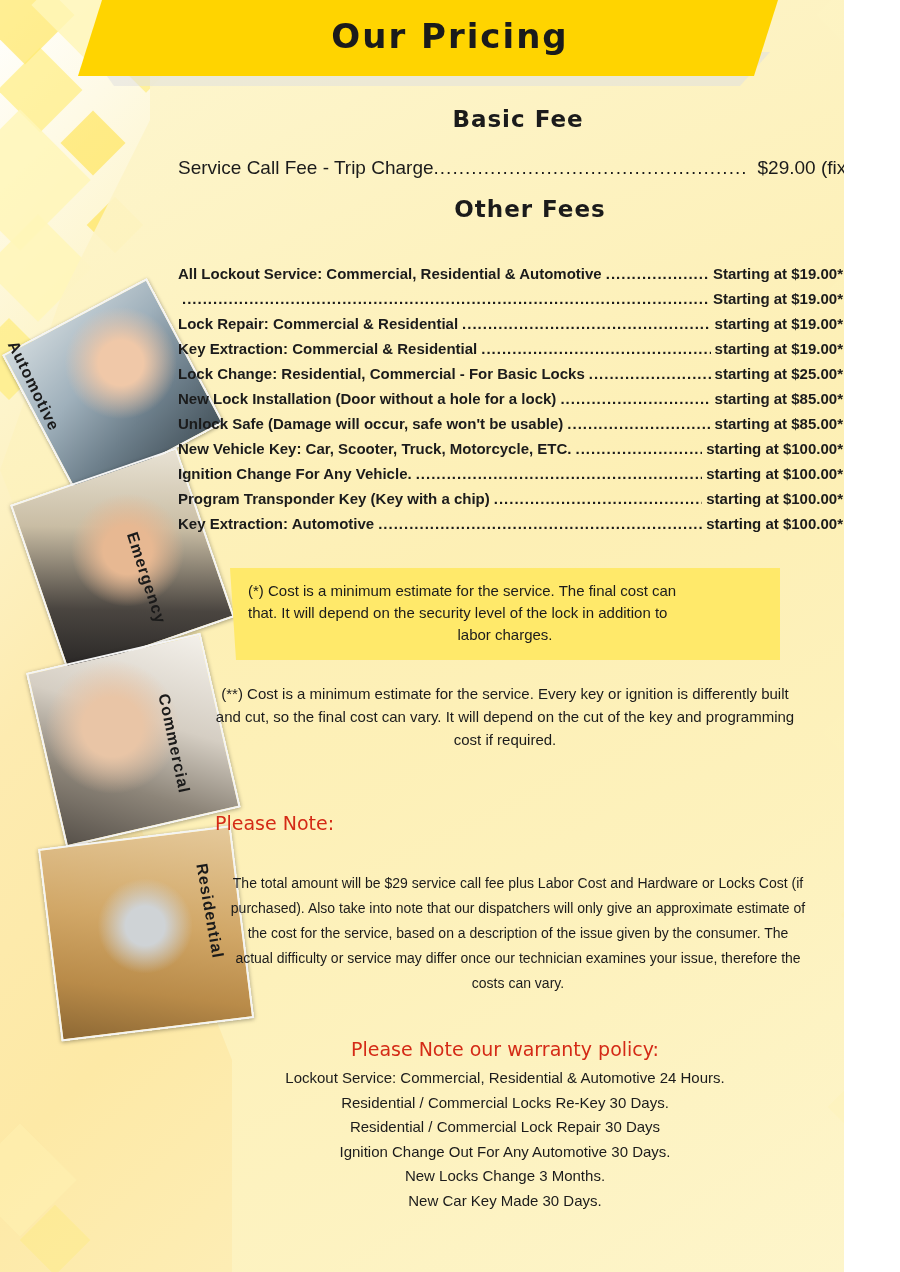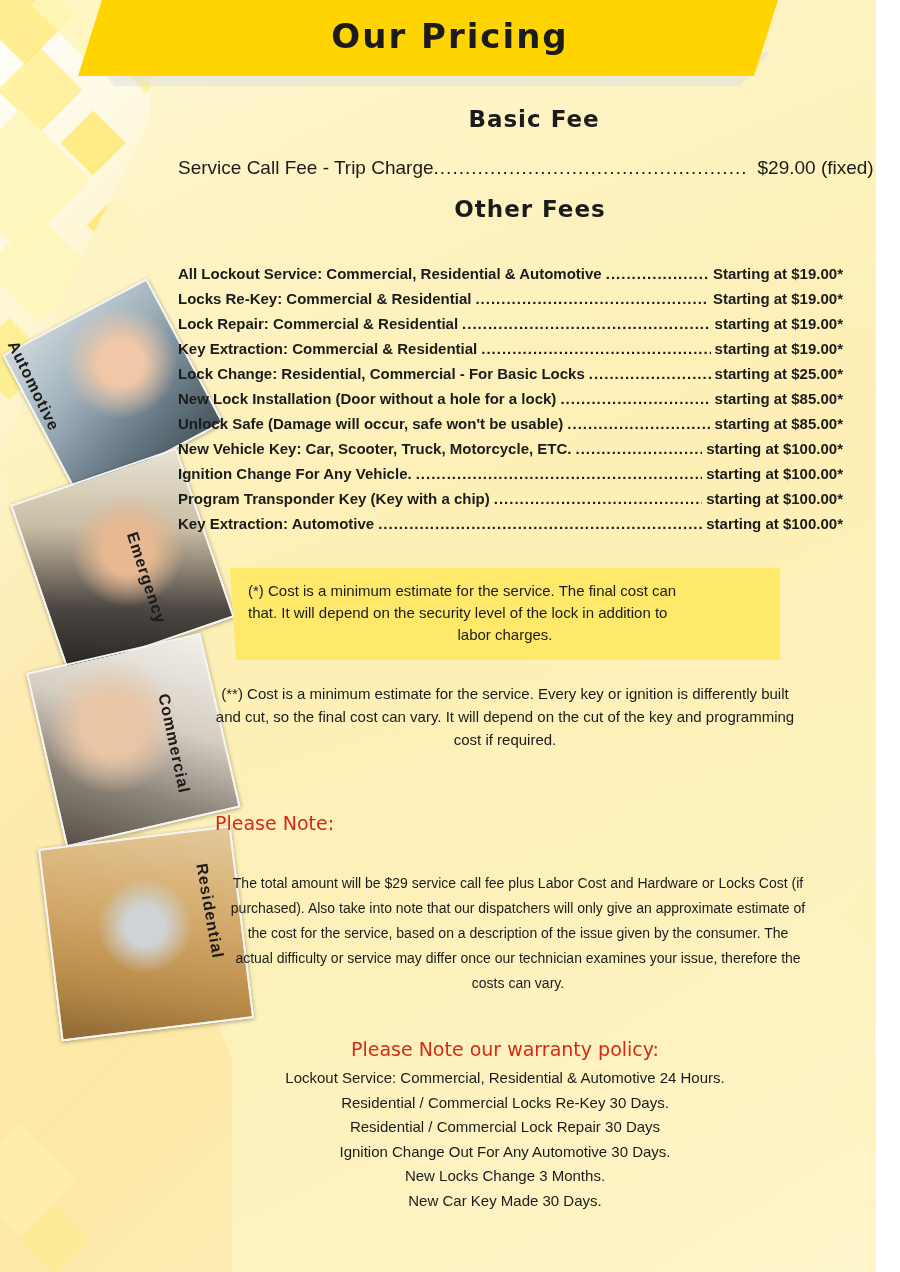--- a/index.html
+++ b/index.html
@@ -14,21 +14,20 @@
     overflow: hidden;
   }
 
   .page {
     position: relative;
     width: 844px;
     height: 1272px;
     overflow: hidden;
     background:
       linear-gradient(135deg, #ffffff 0%, #fdf5cd 18%, #fdebb0 35%, #fde9a6 55%, #fdeeb8 75%, #ffffff 100%);
-    padding-left: 32px;
   }
 
   
   .diamonds {
     position: absolute;
     inset: 0;
     pointer-events: none;
   }
   .dia {
     position: absolute;
@@ -162,21 +161,21 @@
 
   .section-title {
     text-align: center;
     font-family: "DejaVu Sans", sans-serif;
     font-weight: bold;
     font-size: 23px;
     letter-spacing: 1px;
     color: #1b1b1b;
   }
 
-  .basic-title { position: absolute; left: 184px; top: 106px; width: 700px; }
+  .basic-title { position: absolute; left: 168px; top: 106px; width: 700px; }
   .basic-row {
     position: absolute; left: 178px; top: 157px; width: 700px;
     font-size: 19px; color: #1b1b1b;
     display: flex; align-items: baseline;
   }
   .basic-row .lbl { white-space: nowrap; }
   .basic-row .dots {
     flex: 0 0 auto;
     overflow: hidden;
     white-space: nowrap;
@@ -353,21 +352,20 @@
 
     <div class="section-title other-title">Other Fees</div>
 
     <div class="fee-list">
       <div class="fee-item">
         <span class="lbl">All Lockout Service: Commercial, Residential &amp; Automotive</span>
         <span class="dots">................................................................................................................</span>
         <span class="amt">Starting at $19.00*</span>
       </div>
       <div class="fee-item">
-        <span class="lbl">Locks Re-Key: Commercial &amp; Residential</span>
         <span class="dots">................................................................................................................</span>
         <span class="amt">Starting at $19.00*</span>
       </div>
       <div class="fee-item">
         <span class="lbl">Lock Repair: Commercial &amp; Residential</span>
         <span class="dots">................................................................................................................</span>
         <span class="amt">starting at $19.00*</span>
       </div>
       <div class="fee-item">
         <span class="lbl">Key Extraction: Commercial &amp; Residential</span>

